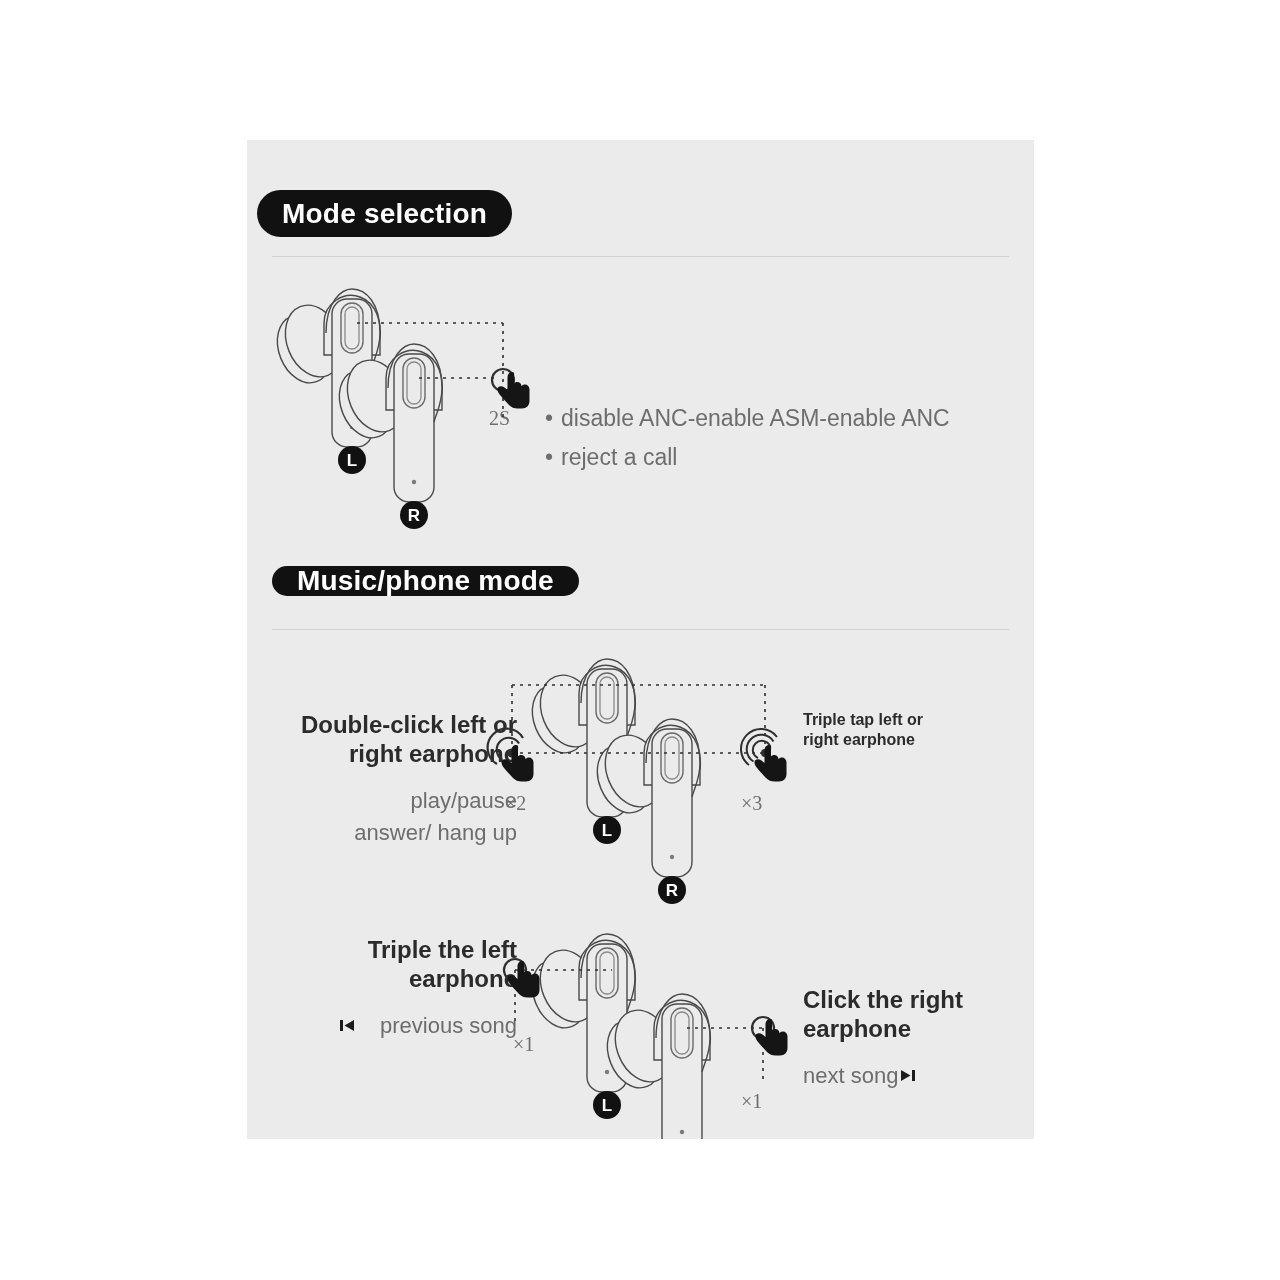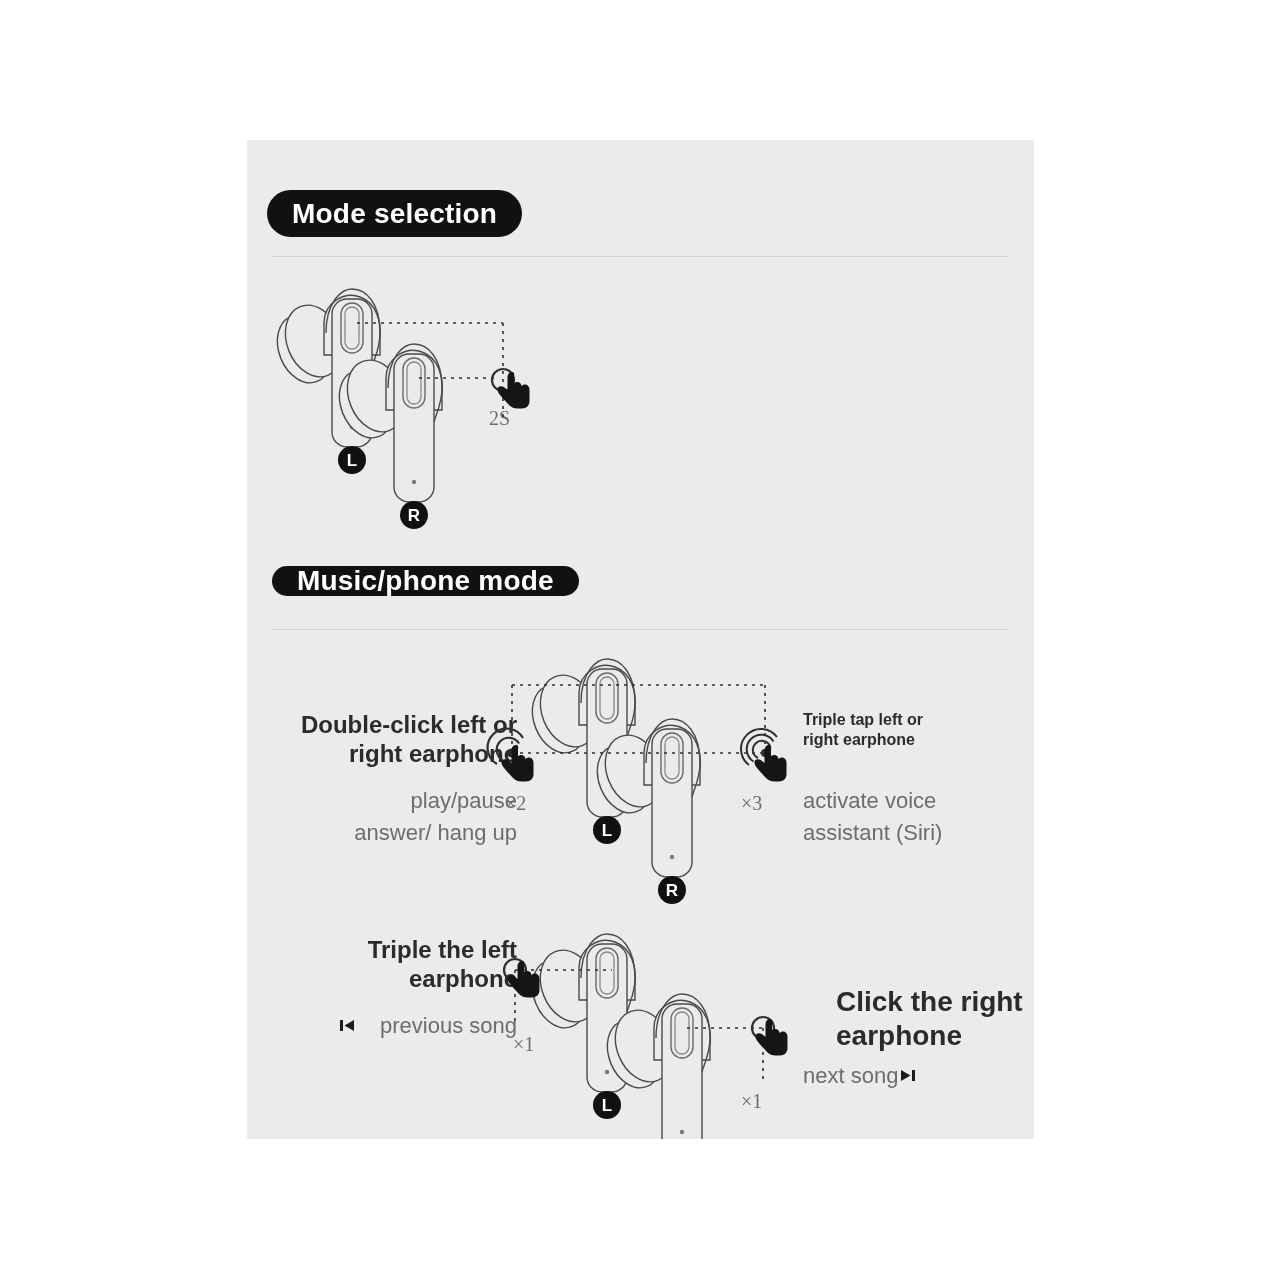--- a/index.html
+++ b/index.html
@@ -32,21 +32,21 @@
     color: #ffffff;
     border-radius: 100px;
     font-weight: bold;
     letter-spacing: .2px;
     display: flex;
     align-items: center;
     justify-content: center;
     white-space: nowrap;
   }
   .badge-mode {
-    left: 20px; top: 50px;
+    left: 10px; top: 50px;
     height: 47px;
     padding: 0 25px;
     font-size: 28px;
   }
   .badge-music {
     left: 25px; top: 426px;
     height: 30px;
     padding: 0 25px;
     font-size: 28px;
   }
@@ -94,21 +94,21 @@
   .h-dbl     { left:  20px; top: 570px; font-size: 24px; width: 250px; text-align: right; }
   .s-dbl     { left:  20px; top: 645px; font-size: 22px; width: 250px; text-align: right; }
 
   .h-trip    { left: 556px; top: 570px; font-size: 16px; }
   .s-trip    { left: 556px; top: 645px; font-size: 22px; }
 
   .h-left    { left:  40px; top: 795px; font-size: 24px; width: 230px; text-align: right; }
   .s-left    { left:  40px; top: 870px; font-size: 22px; width: 230px; text-align: right;
                display: flex; justify-content: flex-end; align-items: center; gap: 23px; }
 
-  .h-right   { left: 556px; top: 845px; font-size: 28px; margin-left: 33px; }
+  .h-right   { left: 556px; top: 845px; font-size: 24px; }
   .s-right   { left: 556px; top: 920px; font-size: 22px;
                display: flex; align-items: center; }
 
   
   .counter {
     position: absolute;
     color: #6e6e6e;
     font-size: 20px;
     font-family: Liberation Serif, serif;
   }
@@ -124,36 +124,38 @@
 </style>
 </head>
 <body>
 
 <div class="card">
 
   <div class="badge badge-mode">Mode selection</div>
   <div class="divider divider-1"></div>
 
 
+  <div class="bullets b-s1">
+    <div>disable ANC-enable ASM-enable ANC</div>
+    <div>reject a call</div>
+  </div>
 
   <div class="counter" style="left:242px; top:267px;">2S</div>
 
   <div class="badge badge-music">Music/phone mode</div>
   <div class="divider divider-2"></div>
 
   <div class="headline h-dbl">Double-click left or
 right earphone</div>
   <div class="subtext s-dbl">play/pause
 answer/ hang up</div>
   <div class="counter" style="left:258px; top:652px;">×2</div>
 
   <div class="headline h-trip">Triple tap left or
 right earphone</div>
-  <div class="subtext s-trip">activate voice
-assistant (Siri)</div>
   <div class="counter" style="left:494px; top:652px;">×3</div>
 
   <div class="headline h-left">Triple the left
 earphone</div>
   <div class="subtext s-left">
     <span class="track-icon">
       <svg width="19" height="19" viewBox="0 0 19 19">
         <rect x="2" y="4" width="3" height="11" fill="#1c1c1c"></rect>
         <path d="M16 4 L16 15 L6.5 9.5 Z" fill="#1c1c1c"></path>
       </svg>

